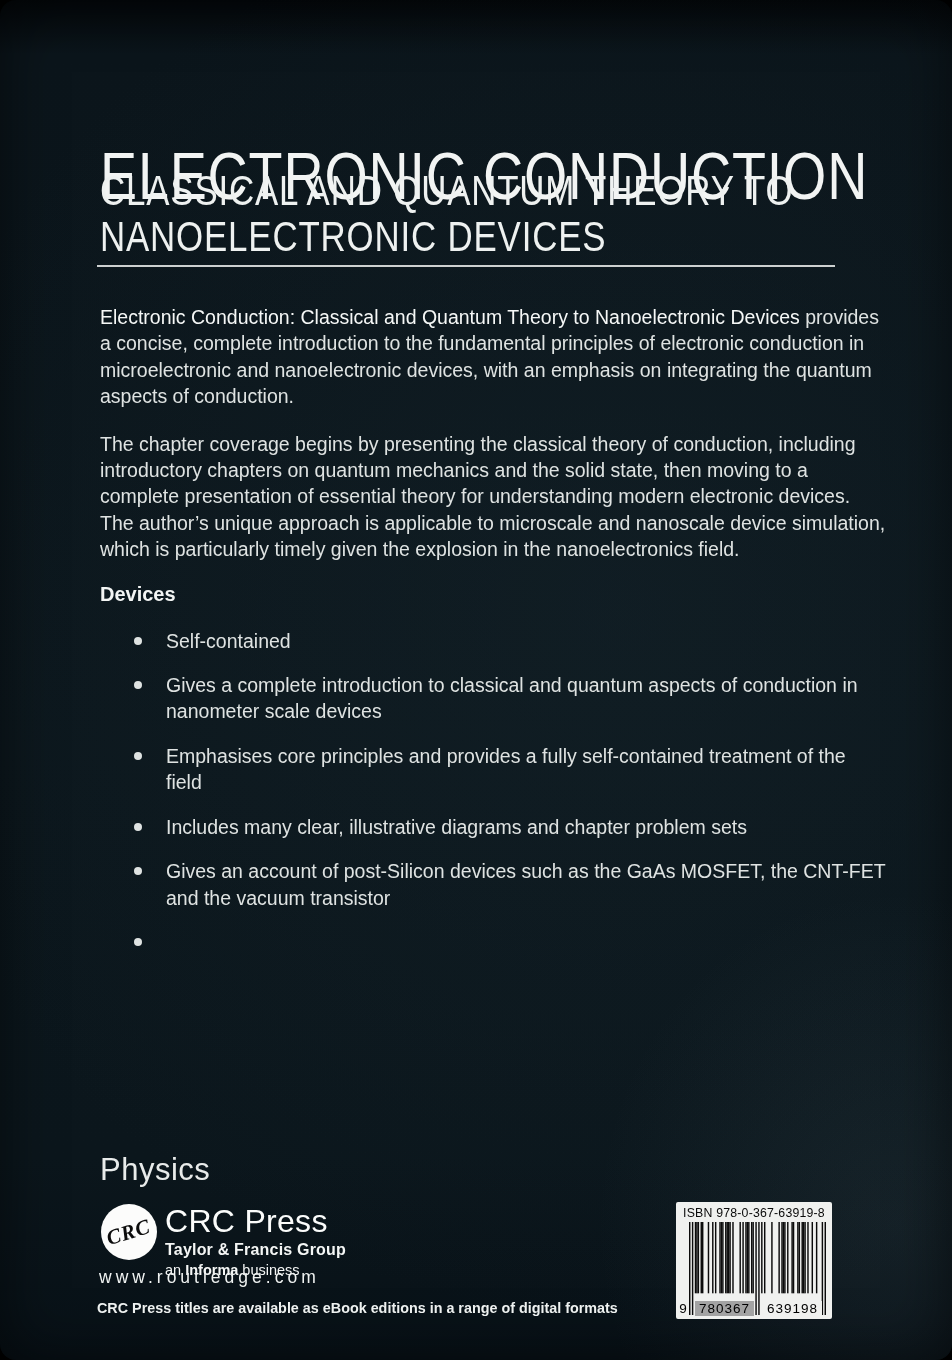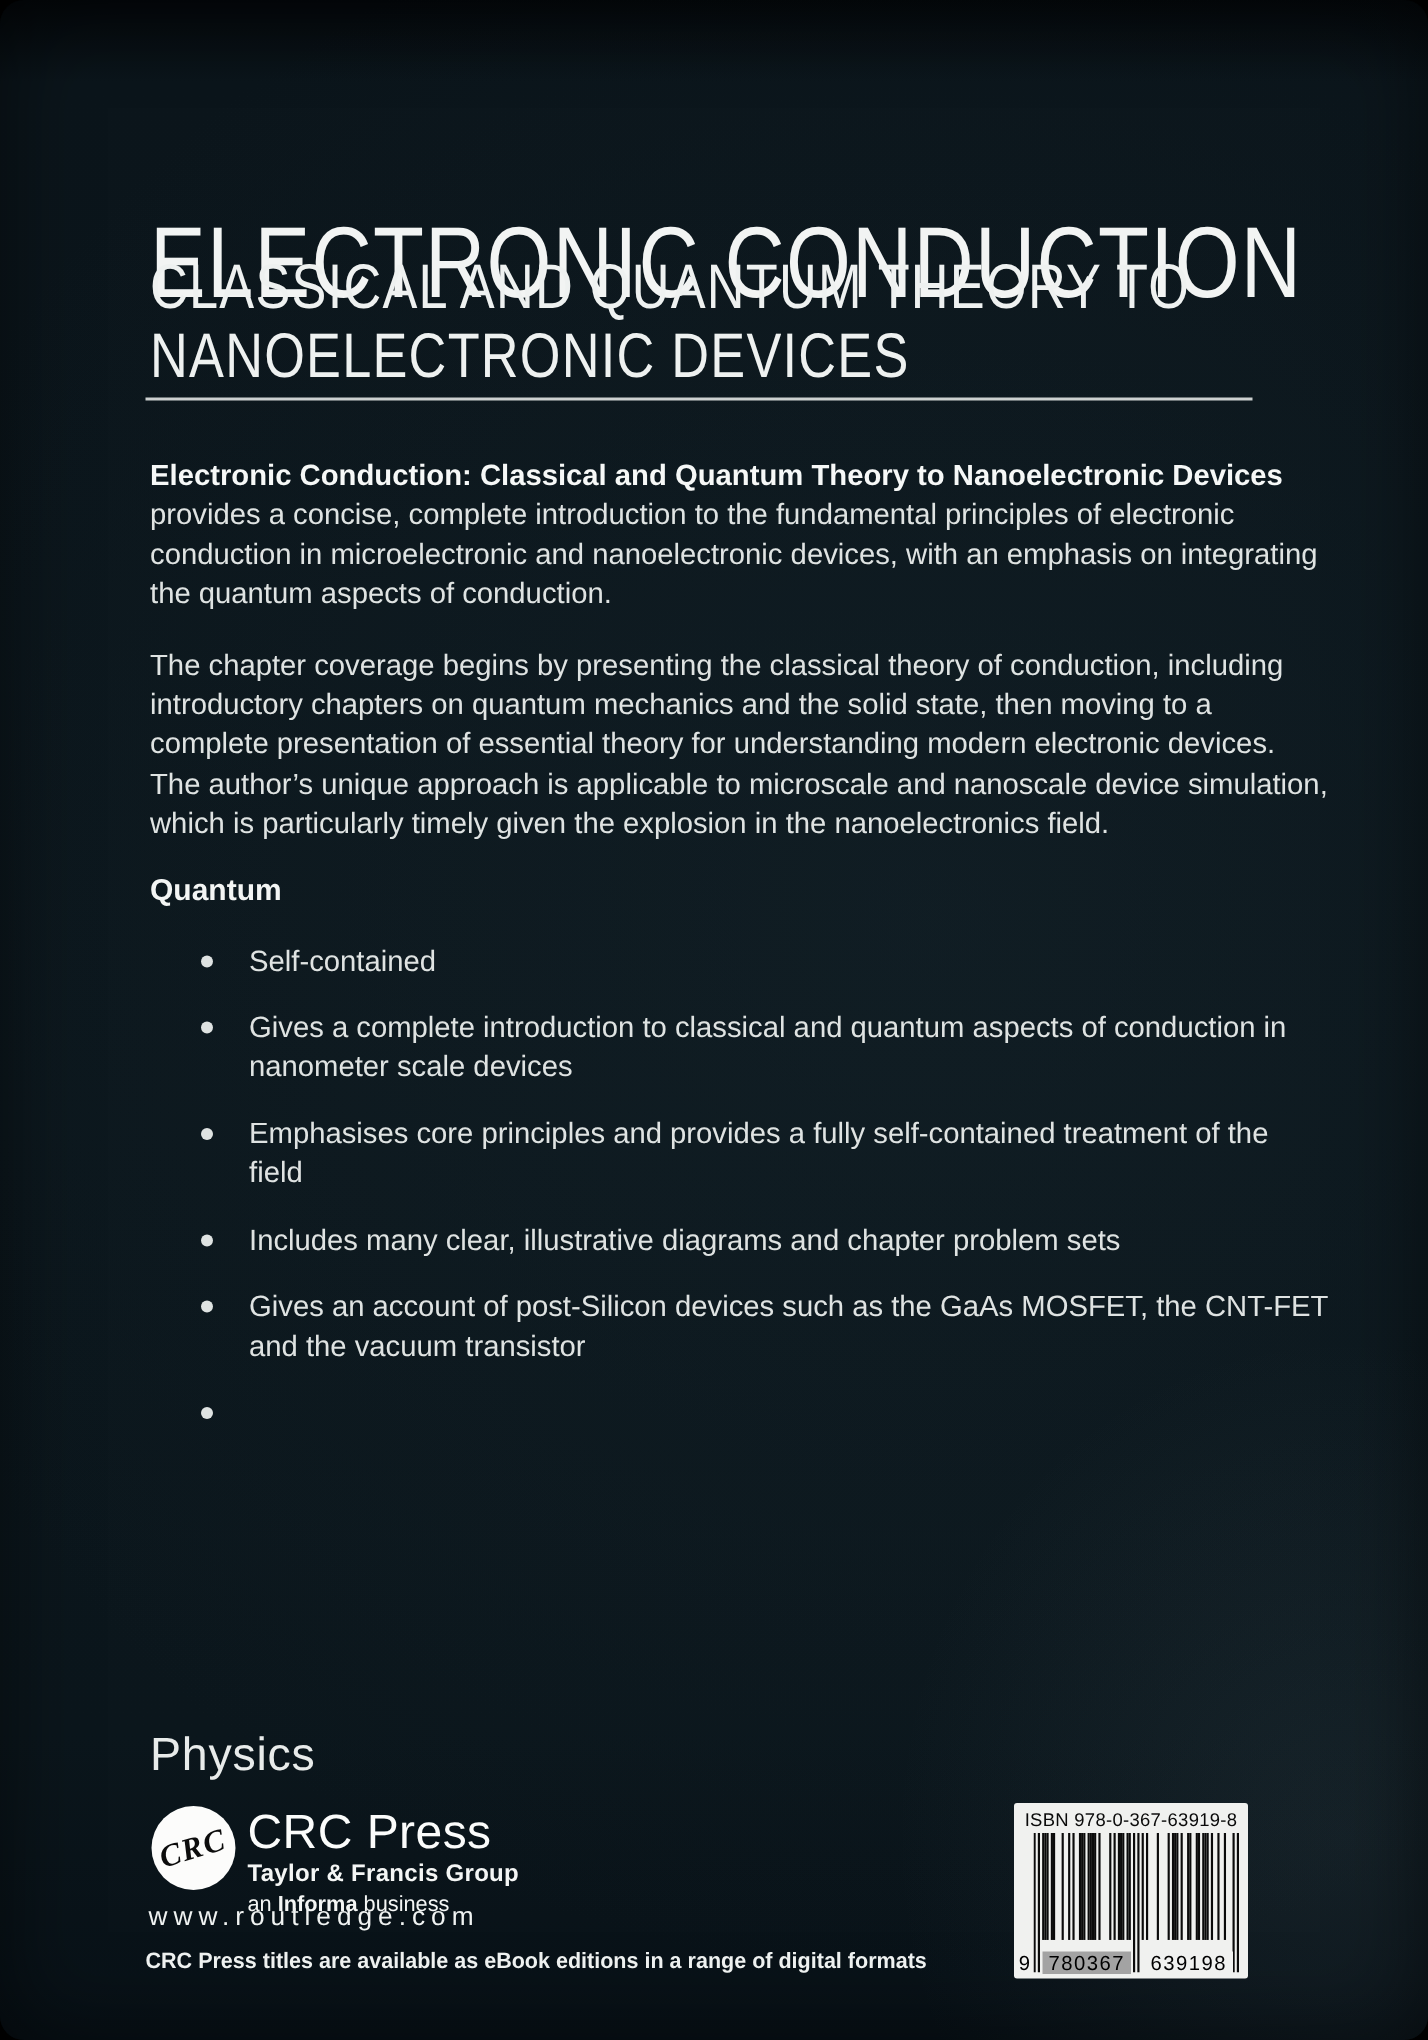--- a/index.html
+++ b/index.html
@@ -34,21 +34,21 @@
   .sub1{top:170px;}
   .sub2{top:216px;}
   .rule{
     left:97px;top:265px;width:738px;height:2px;
     background:#dde1e0;opacity:.92;
   }
   
   .text-col{left:100px;top:304px;width:786px;}
   .para{font-size:19.5px;line-height:26.4px;color:#dfe3e2;margin:0;}
   .para + .para{margin-top:21px;}
-  .lead-bold{font-weight:700;color:#f6f8f7;}
+  .lead-bold{font-weight:400;color:#f6f8f7;}
   .features-h{
     margin:19px 0 0 0;font-size:20px;line-height:24px;
     font-weight:700;color:#f3f5f4;
   }
   .features{list-style:none;margin:22px 0 0 0;padding:0;}
   .features li{
     position:relative;margin:0 0 18px 0;padding-left:66px;
     font-size:19.5px;line-height:26.4px;color:#dfe3e2;
   }
   .features li .dot{
@@ -106,21 +106,21 @@
 
   <h1 class="abs title">ELECTRONIC CONDUCTION</h1>
   <div class="abs subtitle sub1">CLASSICAL AND QUANTUM THEORY TO</div>
   <div class="abs subtitle sub2">NANOELECTRONIC DEVICES</div>
   <div class="abs rule"></div>
 
   <div class="abs text-col">
     <p class="para"><span class="lead-bold">Electronic Conduction: Classical and Quantum Theory to Nanoelectronic Devices</span><span> provides a concise, complete introduction to the fundamental principles of electronic conduction in microelectronic and nanoelectronic devices, with an emphasis on integrating the quantum aspects of conduction.</span></p>
     <p class="para">The chapter coverage begins by presenting the classical theory of conduction, including introductory chapters on quantum mechanics and the solid state, then moving to a complete presentation of essential theory for understanding modern electronic devices. The author’s unique approach is applicable to microscale and nanoscale device simulation, which is particularly timely given the explosion in the nanoelectronics field.</p>
 
-    <h3 class="features-h">Quantum</h3>
+    <h3 class="features-h">Devices</h3>
     <ul class="features">
       <li><span class="dot"></span><span>Self-contained</span></li>
       <li><span class="dot"></span><span>Gives a complete introduction to classical and quantum aspects of conduction in nanometer scale devices</span></li>
       <li><span class="dot"></span><span>Emphasises core principles and provides a fully self-contained treatment of the field</span></li>
       <li><span class="dot"></span><span>Includes many clear, illustrative diagrams and chapter problem sets</span></li>
       <li><span class="dot"></span><span>Gives an account of post-Silicon devices such as the GaAs MOSFET, the CNT-FET and the vacuum transistor</span></li>
       <li><span class="dot"></span></li>
     </ul>
   </div>
 

